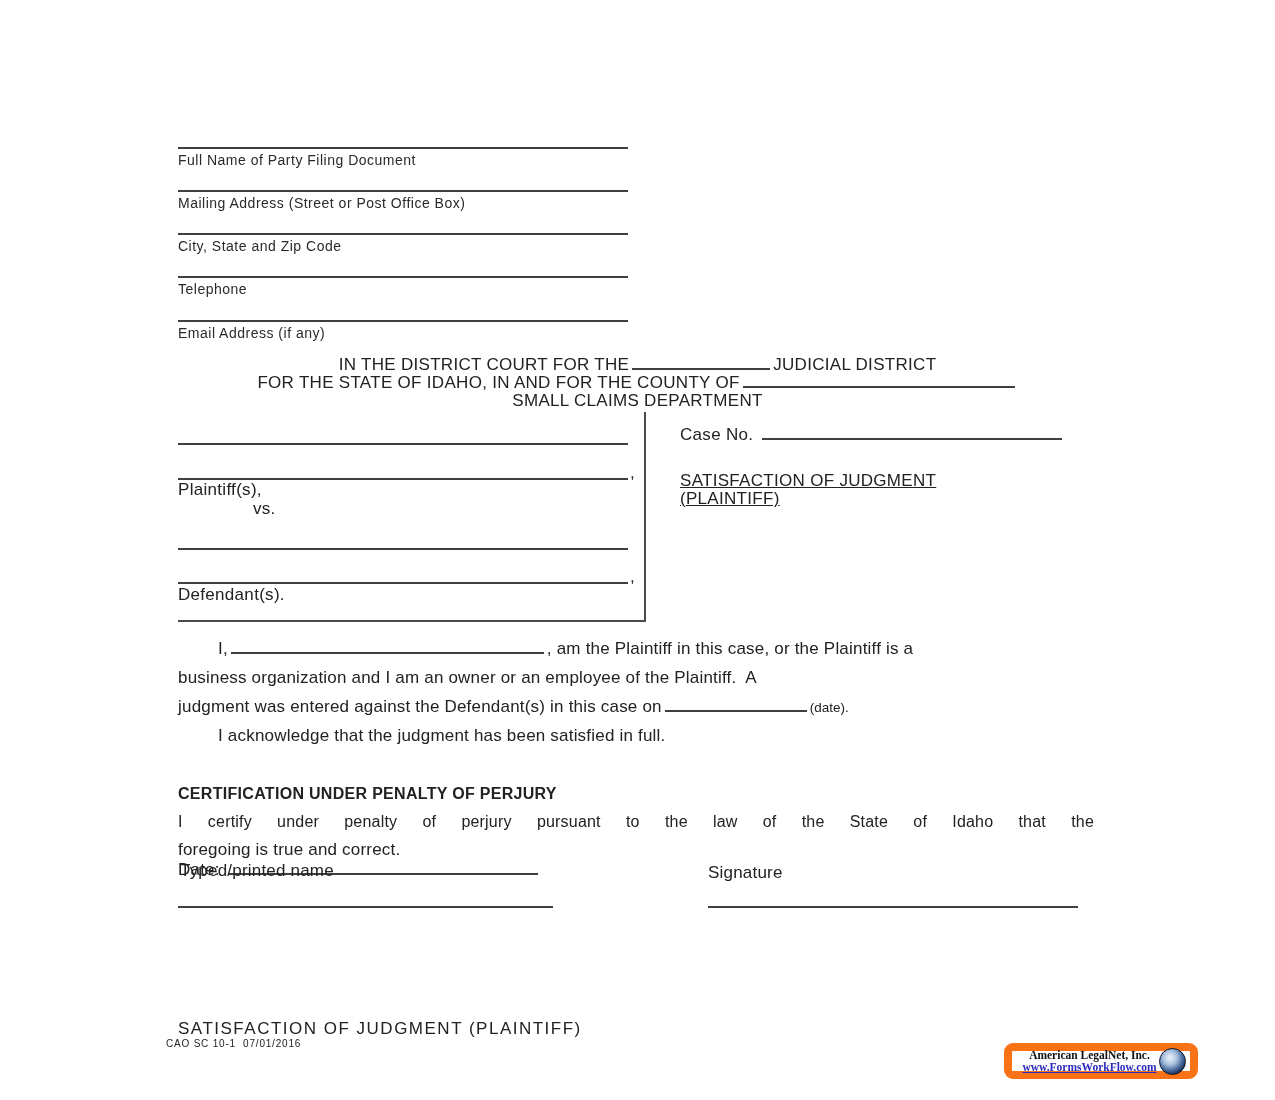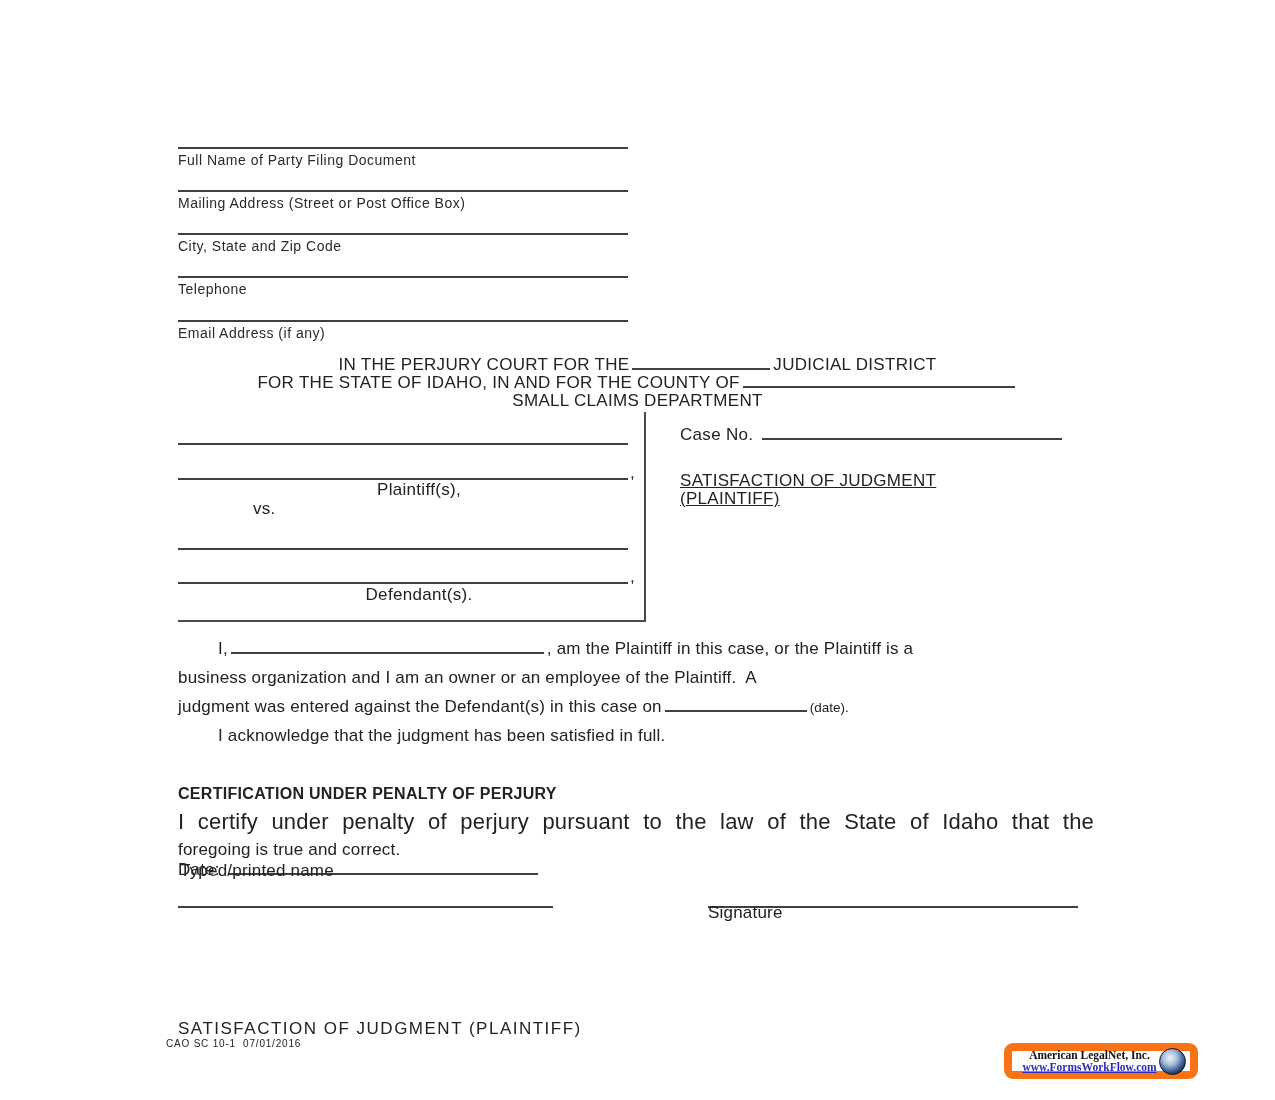--- a/index.html
+++ b/index.html
@@ -23,48 +23,48 @@
 
   
   .heading{left:90px;top:356px;width:1095px;text-align:center;line-height:18px;}
   .hblank1{width:138px;height:12px;}
   .hblank2{width:272px;height:12px;}
 
   
   .caption{left:178px;top:412px;width:466px;height:208px;border-right:2px solid #4a4a4a;border-bottom:2px solid #4a4a4a;}
   .cap-rule{width:450px;left:0;}
   .cap-comma{left:452px;font-size:17px;}
-  .cap-label{left:16px;width:450px;text-align:center;}
+  .cap-label{left:0;width:450px;text-align:left;}
 
   
   .case-col{left:680px;top:412px;width:420px;}
   .case-row{position:absolute;top:13px;left:0;white-space:nowrap;}
   .case-blank{width:300px;height:13px;margin-left:9px;}
   .doc-title{position:absolute;top:60px;left:0;line-height:18px;text-decoration:underline;}
 
   
   .body-block{left:178px;top:634px;width:916px;}
   .bline{height:29px;line-height:29px;white-space:nowrap;font-size:17px;letter-spacing:0.2px;}
   .indent{padding-left:40px;}
   .blank-name{width:313px;height:13px;}
   .blank-date{width:142px;height:13px;}
   .date-paren{font-size:13.5px;letter-spacing:0;}
 
   
   .cert-head{left:178px;top:785px;width:916px;text-align:left;font-weight:bold;font-size:16px;letter-spacing:0.3px;}
-  .cert-line1{left:178px;top:808px;width:916px;font-size:22px;letter-spacing:0.2px;text-align:justify;text-align-last:justify;height:28px;line-height:28px;}
+  .cert-line1{left:178px;top:808px;width:916px;font-size:16px;letter-spacing:0.2px;text-align:justify;text-align-last:justify;height:28px;line-height:28px;}
   .cert-line2{left:178px;top:836px;width:916px;font-size:17px;letter-spacing:0.2px;height:28px;line-height:28px;}
   .date-row{left:178px;top:860px;white-space:nowrap;font-size:17px;letter-spacing:0.2px;}
   .blank-cert-date{width:310px;height:13px;margin-left:8px;}
 
   
   .sig-rule-left{left:178px;top:906px;width:375px;}
   .sig-rule-right{left:708px;top:906px;width:370px;}
   .sig-label-left{left:180px;top:861px;}
-  .sig-label-right{left:708px;top:903px;}
+  .sig-label-right{left:708px;top:863px;}
   .sig-label{font-size:17px;letter-spacing:0.2px;}
 
   
   .footer-title{left:178px;top:1019px;font-size:17px;letter-spacing:1.5px;}
   .footer-form{left:166px;top:1038px;font-size:10px;letter-spacing:0.8px;}
 
   
   .badge{
     left:1004px;top:1043px;width:194px;height:36px;
     border:8px solid #f97316;border-radius:9px;background:#fdfdfd;
@@ -100,21 +100,21 @@
   <div class="field" style="top:276px">
     <div class="rule"></div>
     <div class="label">Telephone</div>
   </div>
   <div class="field" style="top:320px">
     <div class="rule"></div>
     <div class="label">Email Address (if any)</div>
   </div>
 
   <div class="abs heading t17">
-    <div class="nowrap"><span>IN THE PERJURY COURT FOR THE</span><span class="blank hblank1"></span><span>JUDICIAL DISTRICT</span></div>
+    <div class="nowrap"><span>IN THE DISTRICT COURT FOR THE</span><span class="blank hblank1"></span><span>JUDICIAL DISTRICT</span></div>
     <div class="nowrap"><span>FOR THE STATE OF IDAHO, IN AND FOR THE COUNTY OF</span><span class="blank hblank2"></span></div>
     <div>SMALL CLAIMS DEPARTMENT</div>
   </div>
 
   <div class="abs caption">
     <div class="abs rule cap-rule" style="top:31px"></div>
     <div class="abs rule cap-rule" style="top:66px"></div>
     <span class="abs cap-comma" style="top:51px">,</span>
     <div class="abs cap-label t17" style="top:69px">Plaintiff(s),</div>
     <div class="abs t17" style="top:88px;left:75px">vs.</div>

